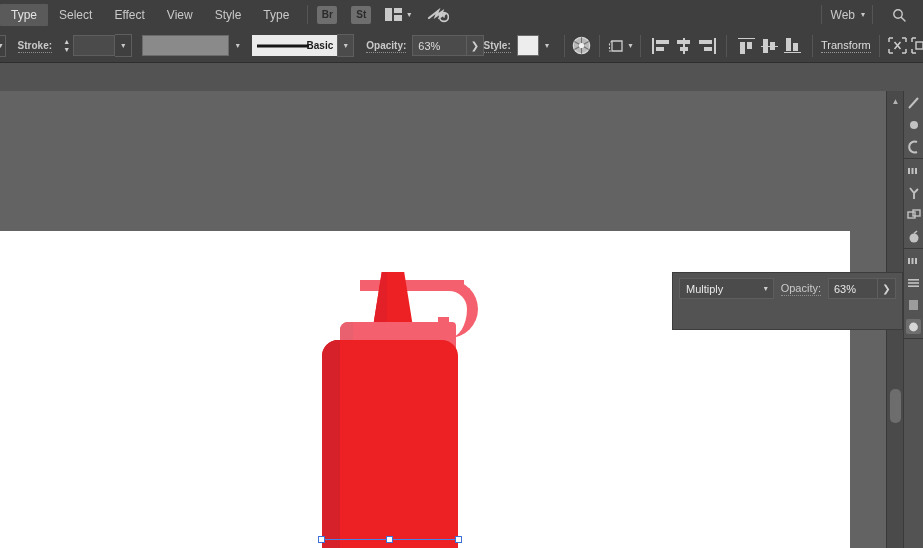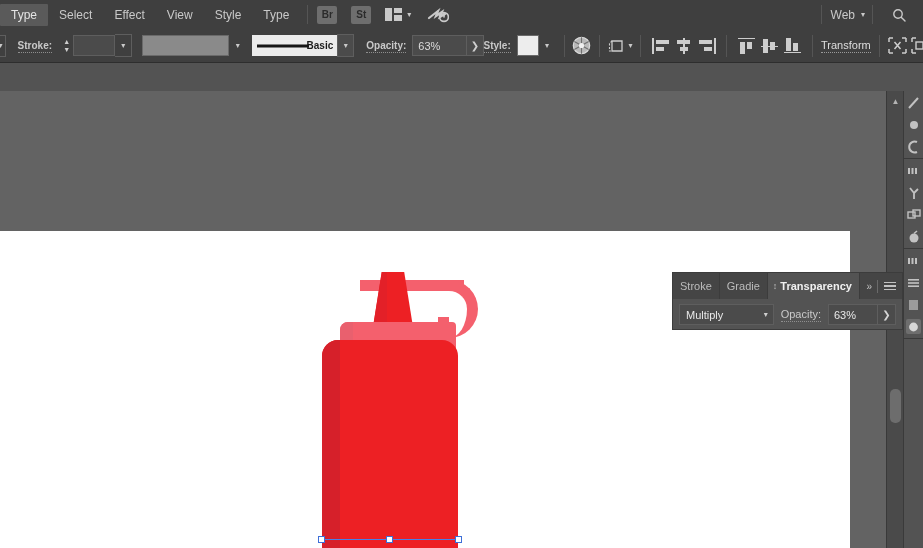--- a/index.html
+++ b/index.html
@@ -583,37 +583,20 @@
       </div>
       <div class="rd-ico sel">
         <svg width="13" height="13" viewBox="0 0 13 13">
             <circle cx="6.5" cy="7" r="4.4" fill="#d6d6d6"></circle>
           </svg>
       </div>
     </div>
   </div>
 
   <div class="tpanel">
-    <div class="tp-tabs">
-      <div class="tp-tab">Stroke</div>
-      <div class="tp-tab">Gradie</div>
-      <div class="tp-tab active">
-        <span class="tp-grip">↕</span>
-        <span>Transparency</span>
-      </div>
-      <div class="tp-tools">
-        <span class="tp-chev">»</span>
-        <span class="tp-div"></span>
-        <span class="tp-burger">
-            <i></i>
-            <i></i>
-            <i></i>
-          </span>
-      </div>
-    </div>
     <div class="tp-body">
       <div class="blend-sel">
         <span>Multiply</span>
         <span class="bchev">▾</span>
       </div>
       <span class="tp-op-lbl">Opacity:</span>
       <div style="display:flex;">
         <div class="tp-op-field">63%</div>
         <div class="tp-op-more">
           <span>❯</span>

